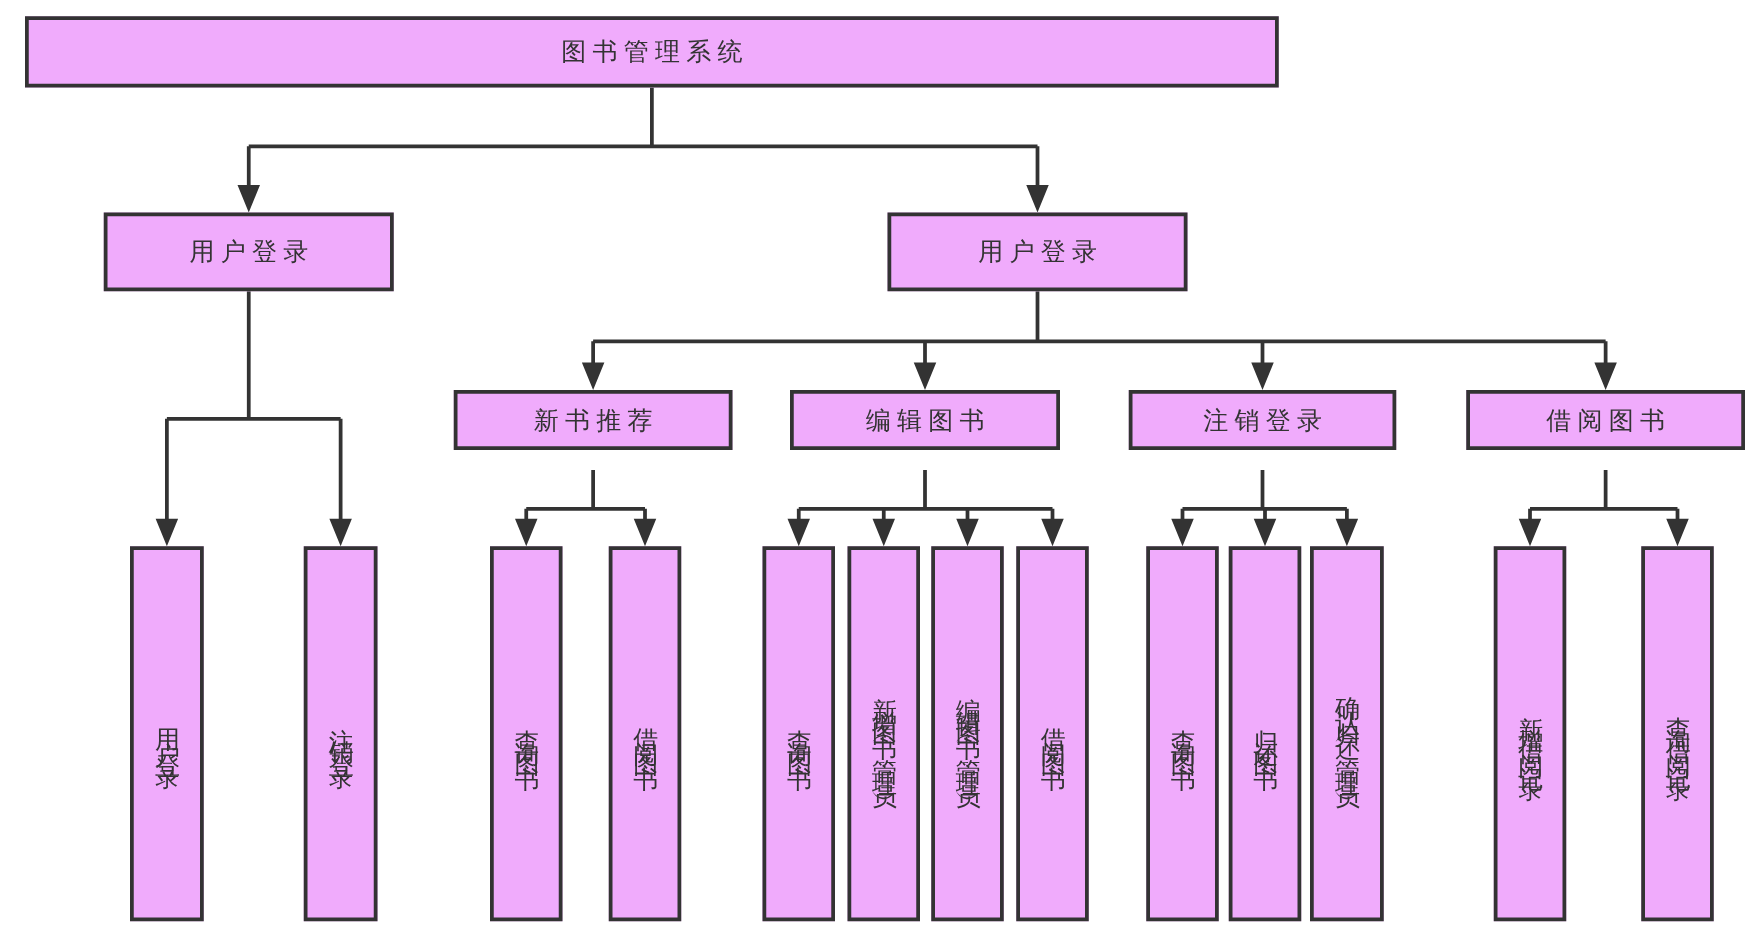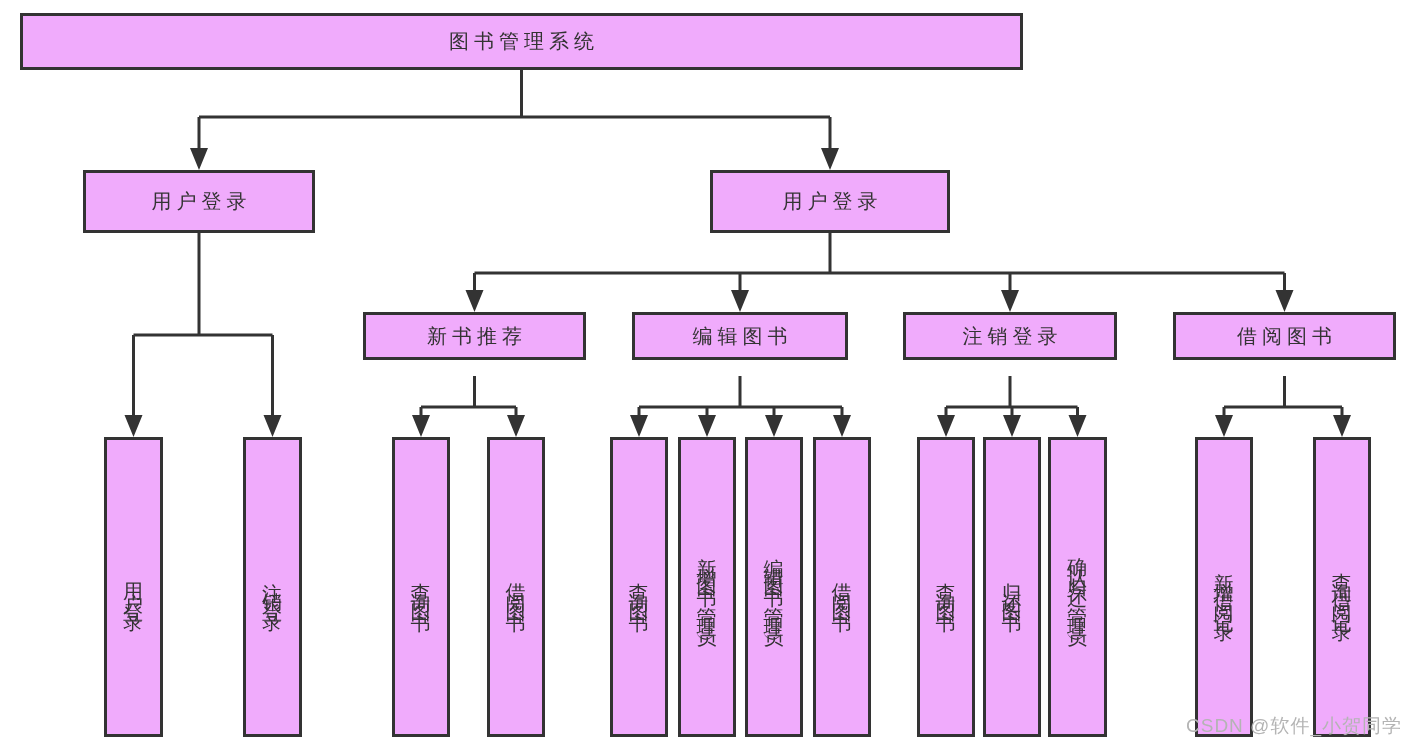--- a/index.html
+++ b/index.html
@@ -165,15 +165,14 @@
     <span class="v">确认归还（管理员）</span>
   </div>
 
   <div class="box leaf" style="left:1195px;width:58px">
     <span class="v">新增借阅记录</span>
   </div>
   <div class="box leaf" style="left:1313px;width:58px">
     <span class="v">查询借阅记录</span>
   </div>
 
-  <div class="watermark">CSDN @软件_小贺同学</div>
 
 </div>
 
 </body></html>

